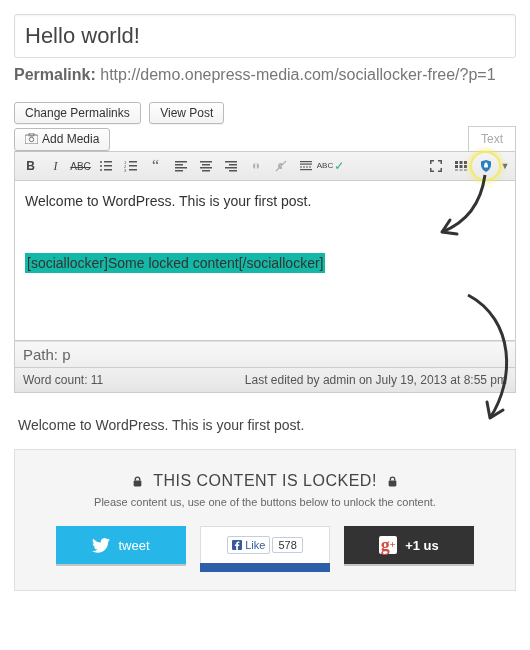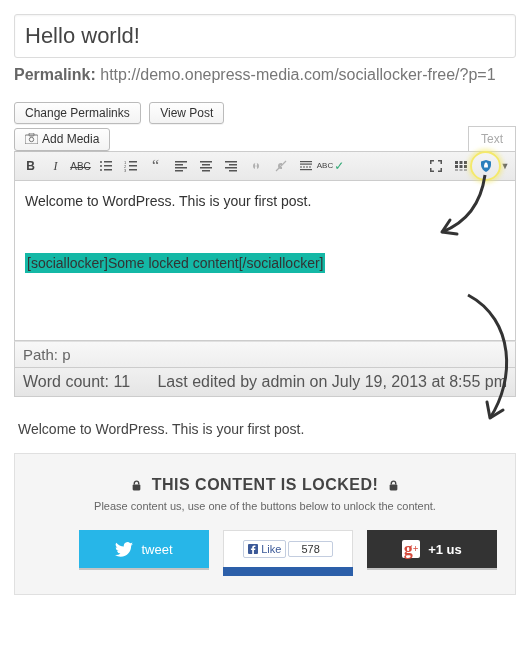--- a/index.html
+++ b/index.html
@@ -19,36 +19,36 @@
   .tbtn{width:23px;height:22px;display:flex;align-items:center;justify-content:center;font-size:12px;color:#444;border-radius:2px;cursor:pointer}
   .tbtn.bold{font-weight:bold}
   .tbtn.ital{font-style:italic;font-family:Georgia,serif}
   .tbtn .strike{text-decoration:line-through;font-size:10px}
   .tbtn svg{width:14px;height:14px}
   .shield{position:relative}
   .shield-circ{position:absolute;inset:-4px;border:2px solid #f4e96b;border-radius:50%;box-shadow:0 0 4px 2px rgba(244,233,107,.6)}
   .editor{border:1px solid #ccc;border-top:none;background:#fff;padding:12px 10px 40px 10px;min-height:160px;font-size:14px;color:#333}
   .editor .hl{background:#14b8a6;display:inline-block;padding:2px 2px;margin-top:44px}
   .pathbar{border:1px solid #ccc;border-top:1px solid #e0e0e0;background:linear-gradient(#f8f8f8,#eeeeee);font-size:15px;color:#666;padding:4px 8px}
-  .statusbar{border:1px solid #ccc;border-top:none;background:linear-gradient(#f0f0f0,#e5e5e5);font-size:16px;color:#555;padding:5px 8px;display:flex;justify-content:space-between}
+  .statusbar{border:1px solid #ccc;border-top:none;background:linear-gradient(#f0f0f0,#e5e5e5);font-size:12px;color:#555;padding:5px 8px;display:flex;justify-content:space-between}
   .preview-text{padding:24px 18px 0 18px;font-size:14px;color:#444}
   .lock-panel{margin:16px 14px 0 14px;background:#f5f5f5;border:1px solid #e0e0e0;text-align:center;padding:22px 18px 26px 18px}
-  .lock-title{font-size:16px;font-weight:bold;color:#444;letter-spacing:.5px;display:flex;align-items:center;justify-content:center;gap:10px}
+  .lock-title{font-size:16px;font-weight:normal;color:#444;letter-spacing:.5px;display:flex;align-items:center;justify-content:center;gap:10px}
   .lock-sub{font-size:11px;color:#666;margin-top:6px}
-  .lock-btns{display:flex;justify-content:flex-end;gap:14px;margin-top:18px}
+  .lock-btns{display:flex;justify-content:center;gap:14px;margin-top:18px}
   .lb{width:130px;height:38px;display:flex;align-items:center;justify-content:center;font-size:13px;box-shadow:0 2px 0 rgba(0,0,0,.2);cursor:pointer;position:relative}
   .lb.tw{background:#27b6e8;color:#fff}
   .lb.fb{background:#fff;border:1px solid #ddd;color:#444}
   .lb.fb .under{position:absolute;left:-1px;right:-1px;bottom:-9px;height:9px;background:#2c5fa9}
   .lb.gp{background:#333;color:#fff;font-weight:bold}
   .lb .ic{display:inline-flex;margin-right:8px}
   .arrow{position:absolute;pointer-events:none}
   .fb-like{display:flex;align-items:center;gap:2px;font-size:11px;color:#3b5998}
   .fb-like .fbl{border:1px solid #c3cddf;border-radius:2px;padding:2px 4px;display:flex;align-items:center;gap:3px;background:#fff}
-  .fb-like .cnt{border:1px solid #c3cddf;border-radius:2px;padding:1px 12px;background:#fff;color:#333}
+  .fb-like .cnt{border:1px solid #c3cddf;border-radius:2px;padding:1px 5px;background:#fff;color:#333}
   .lockicon{width:11px;height:11px}
 </style>
 </head>
 <body>
 
 <div class="pad">
   <input class="title-input" value="Hello world!" style="">
 
   <div class="permalink">
     <span class="lbl">Permalink:</span>

